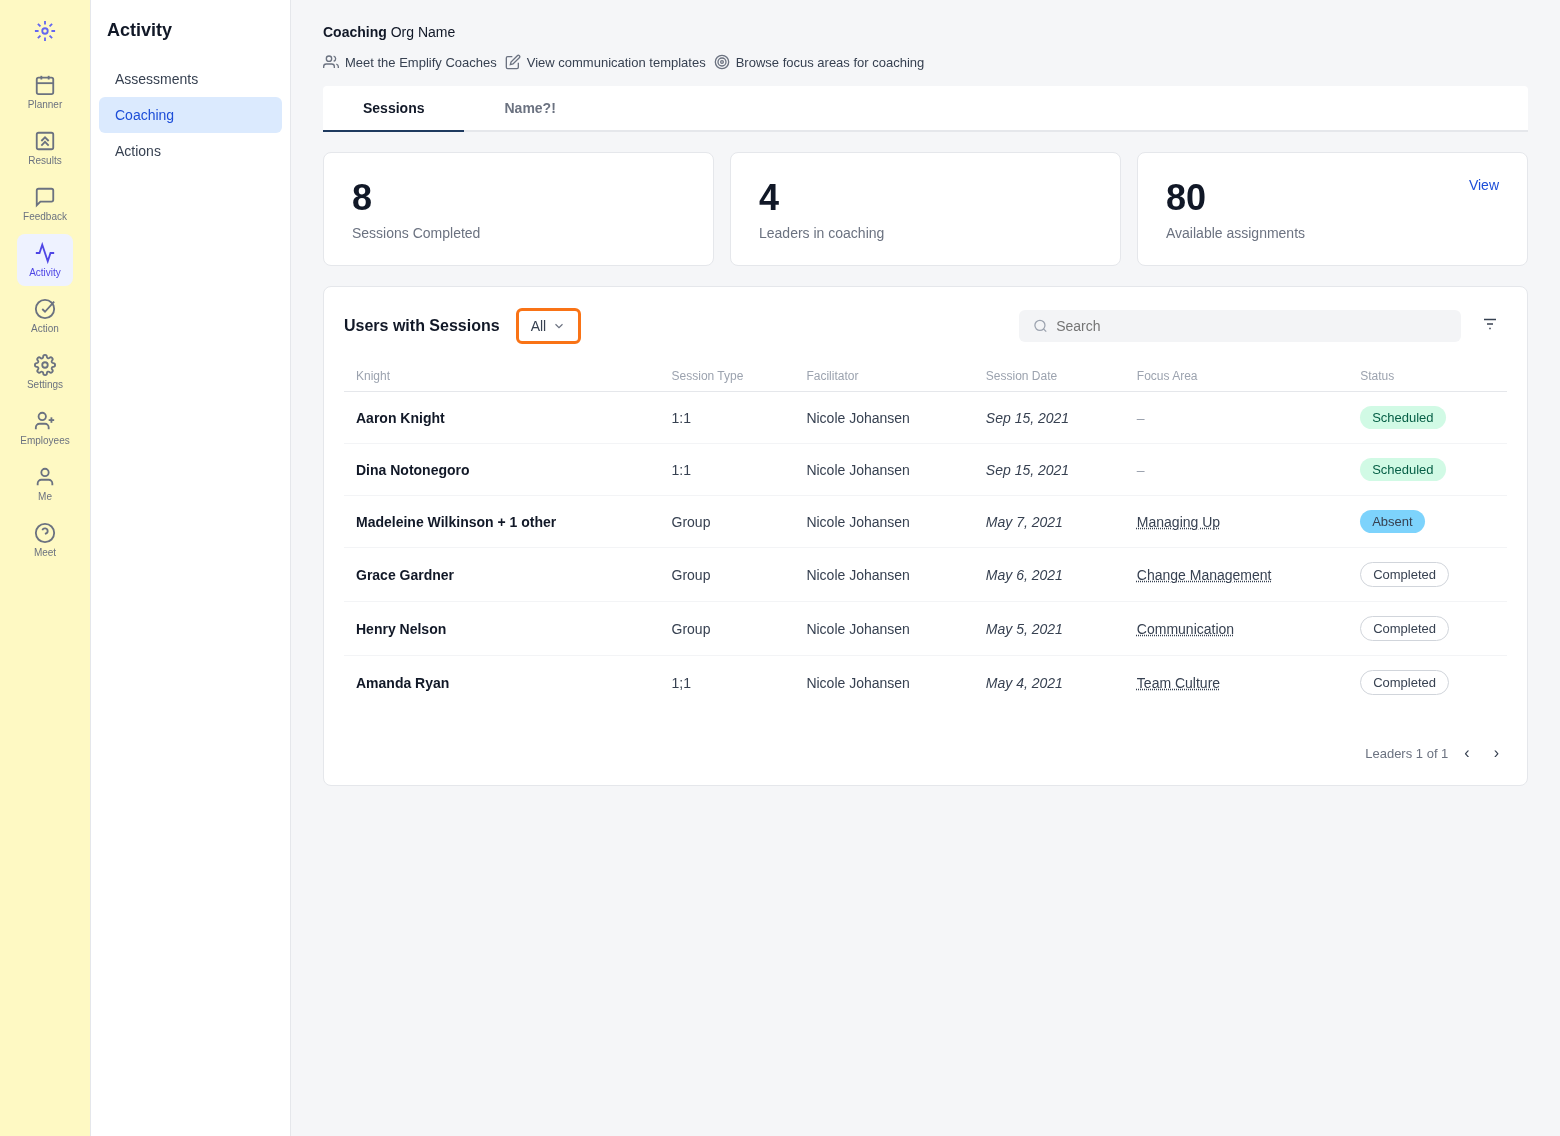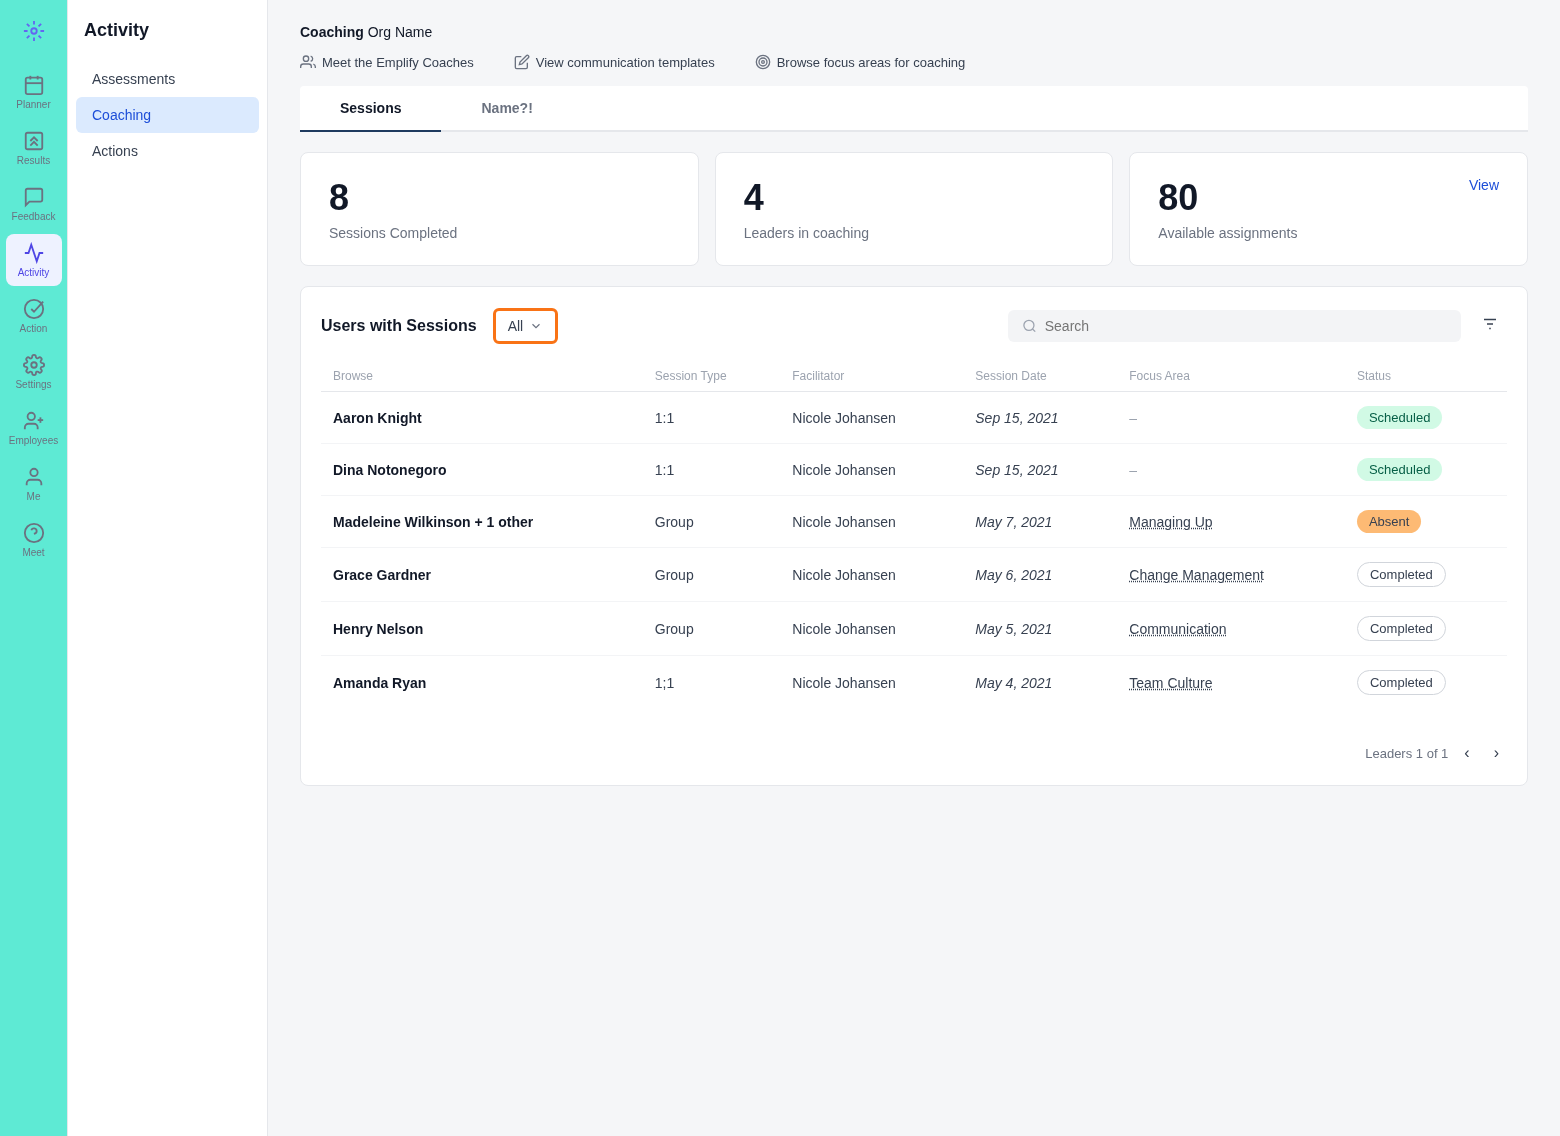--- a/index.html
+++ b/index.html
@@ -1,21 +1,21 @@
 <!DOCTYPE html>
 <html><head>
   <meta charset="utf-8">
   <style>
     * { box-sizing: border-box; margin: 0; padding: 0; }
     body { font-family: -apple-system, BlinkMacSystemFont, 'Segoe UI', sans-serif; background: #f0f2f5; display: flex; height: 100vh; overflow: hidden; }
 
     
     .icon-sidebar {
-      width: 68px;
-      background: #5eead4;
+      width: 91px;
+      background: #fef9c3;
       border-right: 1px solid #e5e7eb;
       display: flex;
       flex-direction: column;
       align-items: center;
       padding: 12px 0;
       gap: 4px;
       flex-shrink: 0;
     }
     .icon-sidebar-item {
       display: flex;
@@ -73,21 +73,21 @@
     .page-title {
       font-size: 14px;
       font-weight: 400;
       color: #111827;
       margin-bottom: 14px;
     }
     .page-title strong { font-weight: 700; }
 
     .top-links {
       display: flex;
-      gap: 40px;
+      gap: 8px;
       margin-bottom: 12px;
     }
     .top-link {
       display: flex;
       align-items: center;
       gap: 6px;
       font-size: 13px;
       color: #374151;
       cursor: pointer;
       text-decoration: none;
@@ -245,21 +245,21 @@
     
     .badge {
       display: inline-block;
       padding: 4px 12px;
       border-radius: 20px;
       font-size: 13px;
       font-weight: 500;
     }
     .badge-assigned { background: #fef3c7; color: #92400e; }
     .badge-scheduled { background: #d1fae5; color: #065f46; }
-    .badge-absent { background: #fdba74; color: #374151; }
+    .badge-absent { background: #7dd3fc; color: #374151; }
     .badge-completed { background: #fff; color: #374151; border: 1px solid #d1d5db; }
 
     
     .pagination-row {
       display: flex;
       justify-content: flex-end;
       align-items: center;
       gap: 8px;
       margin-top: 32px;
       font-size: 13px;
@@ -450,21 +450,21 @@
           <line x1="4" y1="6" x2="20" y2="6"></line>
             <line x1="8" y1="12" x2="16" y2="12"></line>
             <line x1="11" y1="18" x2="13" y2="18"></line>
         </svg>
       </div>
     </div>
 
     <table class="data-table">
       <thead>
         <tr>
-          <th>Browse</th>
+          <th>Knight</th>
           <th>Session Type</th>
           <th>Facilitator</th>
           <th>Session Date</th>
           <th>Focus Area</th>
           <th>Status</th>
         </tr>
       </thead>
       <tbody id="table-body">
           <tr>
       <td class="user-name">Aaron Knight</td>

